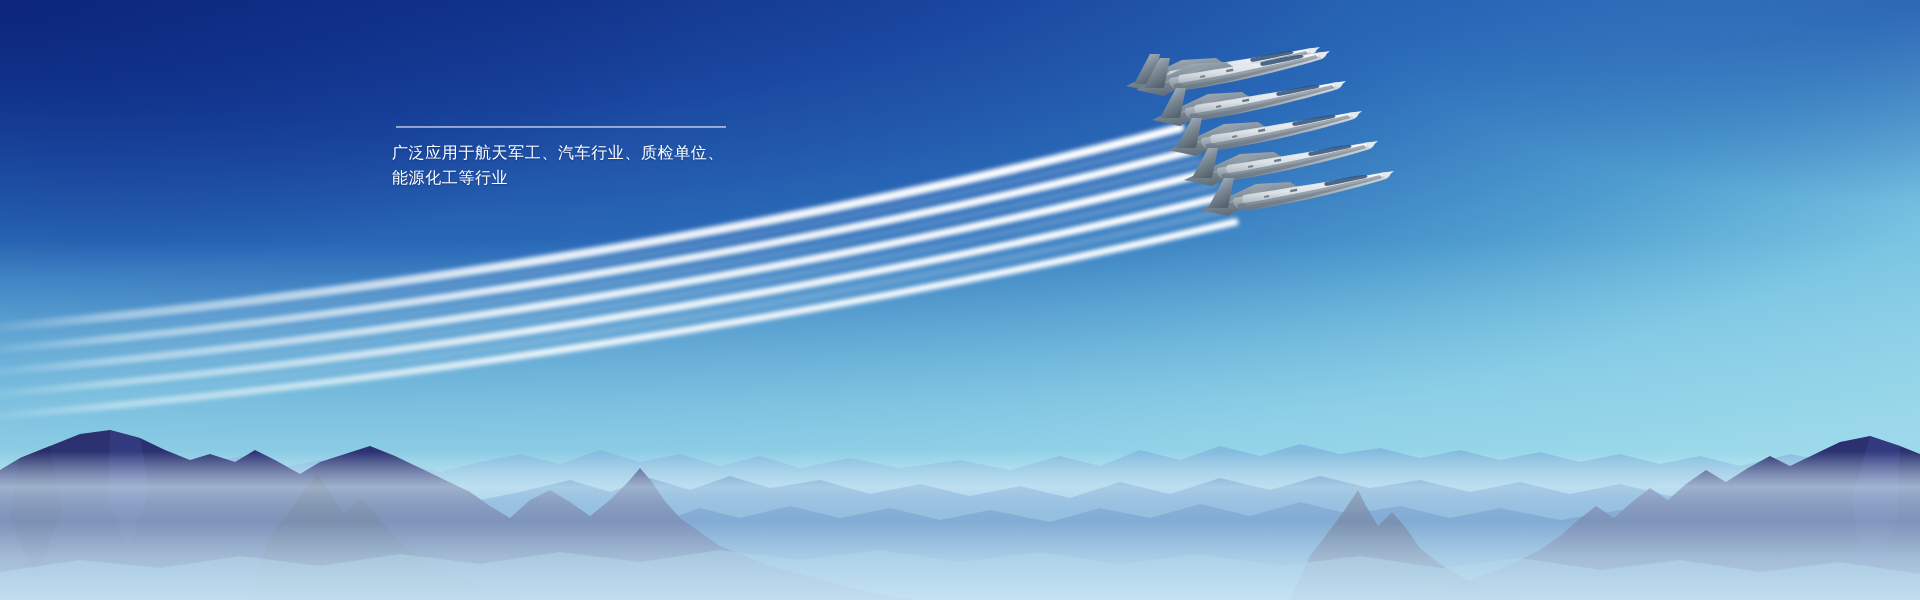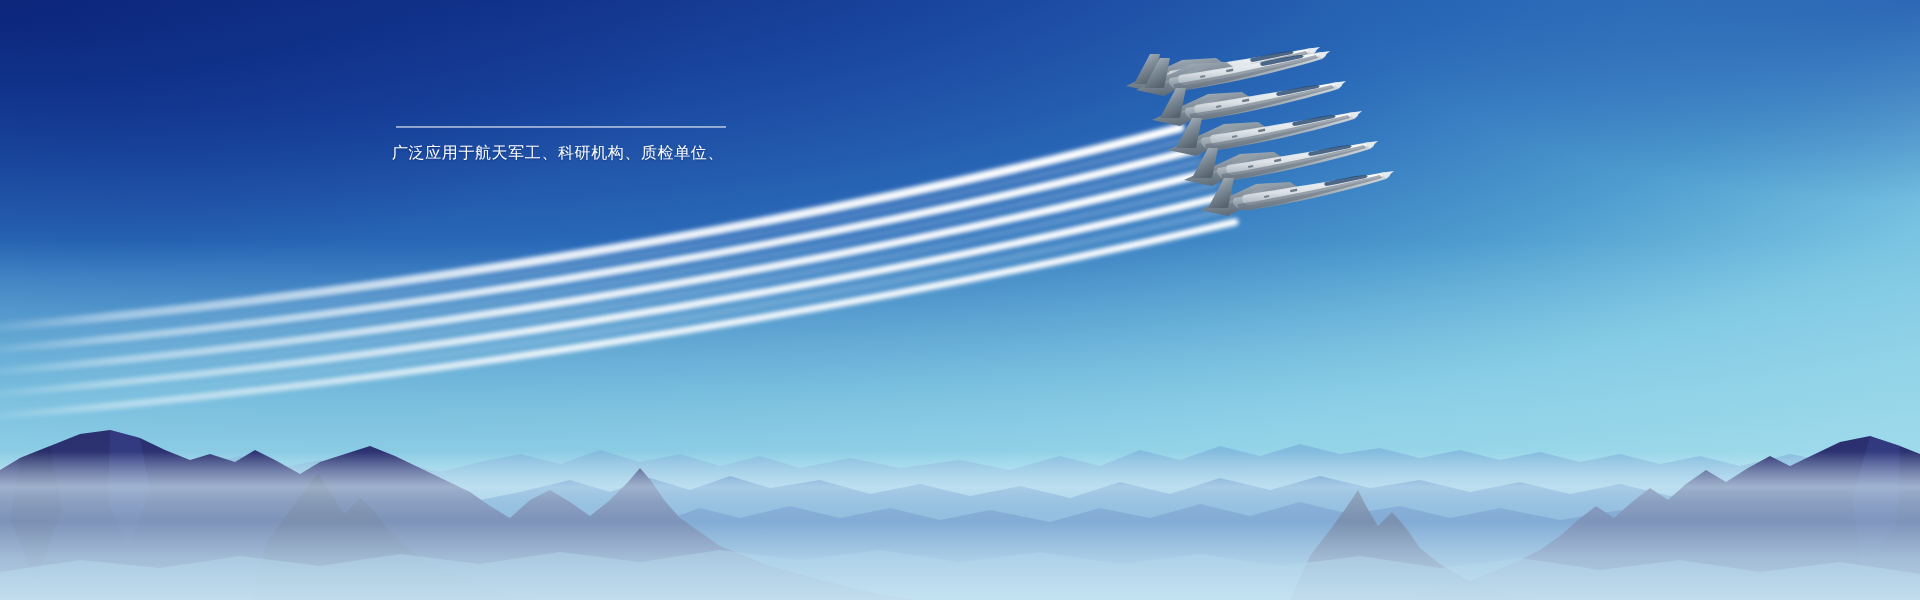--- a/index.html
+++ b/index.html
@@ -277,17 +277,18 @@
     <div class="fogband"></div>
   </div>
 
   <div class="textblock">
     <div class="rule"></div>
 
 
     <div class="rule bottom"></div>
 
     <div class="sublines">
-      <div>广泛应用于航天军工、科研机构、质检单位、</div>
+      <div>广泛应用于航天军工、汽车行业、质检单位、</div>
+      <div>能源化工等行业</div>
     </div>
   </div>
 
 </div>
 
 </body></html>

